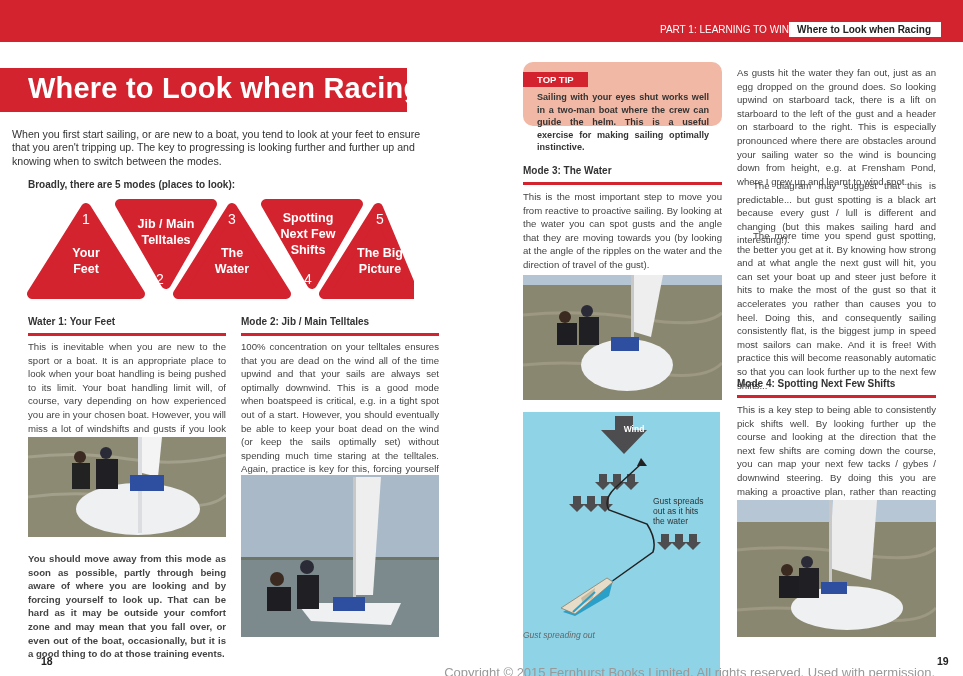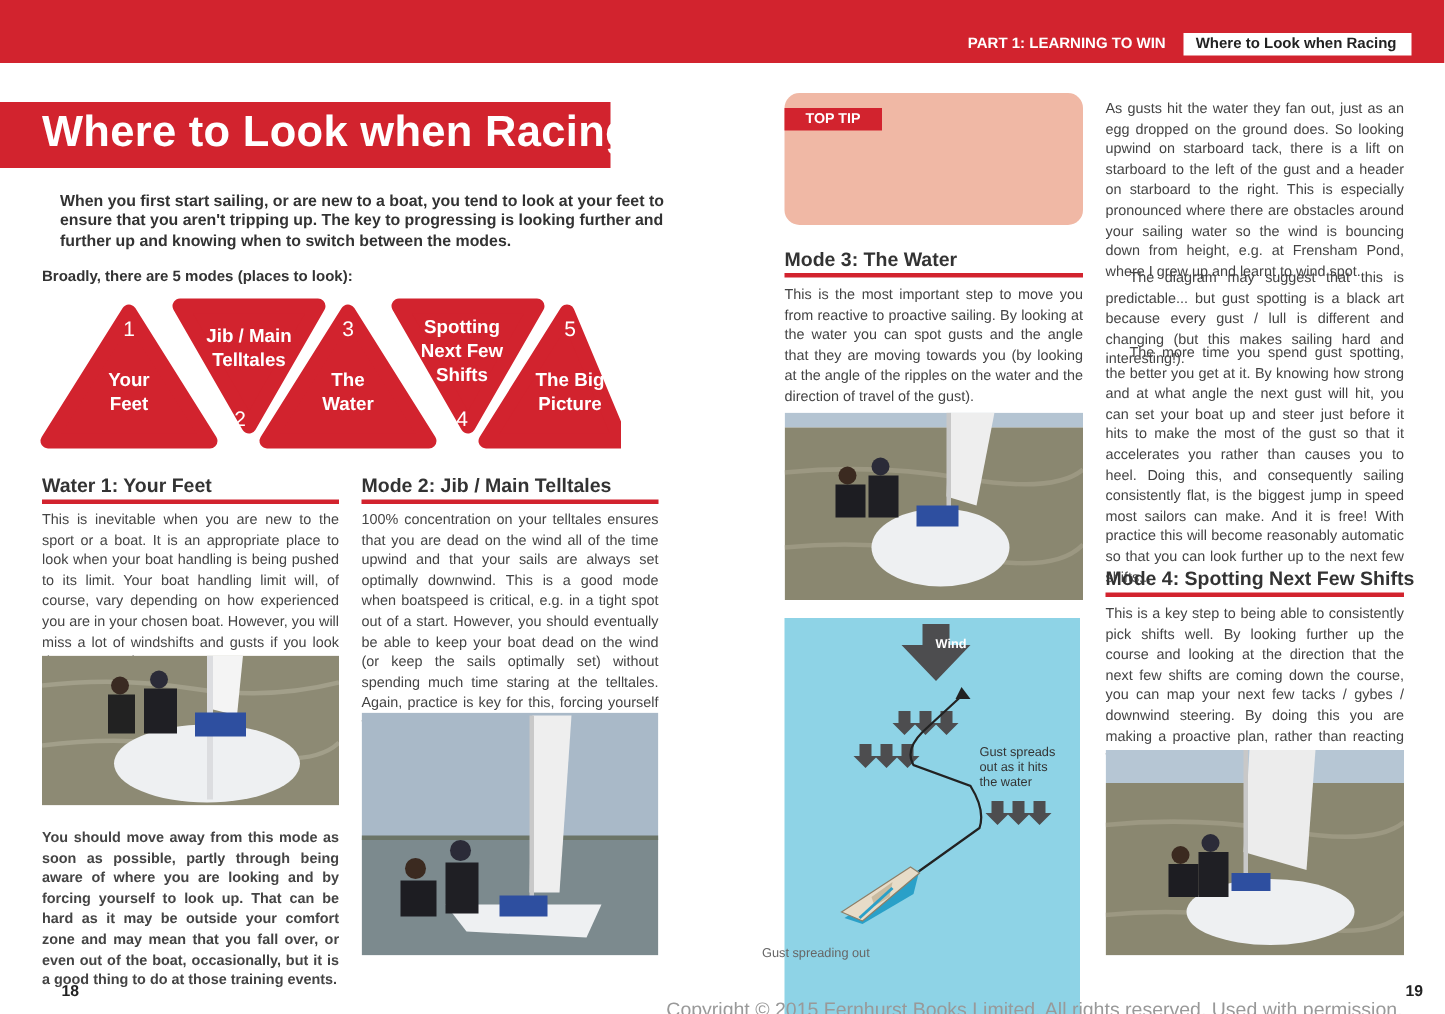--- a/index.html
+++ b/index.html
@@ -1,43 +1,43 @@
 <!DOCTYPE html>
 <html><head>
 <meta charset="utf-8">
 <style>
   html, body { margin:0; padding:0; }
   body { width:963px; height:676px; position:relative; overflow:hidden; background:#ffffff;
          font-family:"Liberation Sans", sans-serif; color:#333; }
   .topbar { position:absolute; left:0; top:0; width:963px; height:42px; background:#d2232e; }
   .running { position:absolute; top:22px; right:22px; display:flex; align-items:center; font-size:10px; }
-  .running .part { color:#fff; font-weight:bold; padding-right:12px; }
+  .running .part { color:#fff; font-weight:normal; padding-right:0; }
   .running .chap { background:#fff; color:#222; font-weight:bold; padding:2px 10px 2px 8px; }
   .titlebar { position:absolute; left:0; top:68px; width:407px; height:44px; background:#d2232e; }
   .titlebar h1 { margin:0; position:absolute; left:28px; top:4px; color:#fff; font-size:29px;
                  font-weight:bold; letter-spacing:0.2px; white-space:nowrap; }
-  .intro { position:absolute; left:40px; top:128px; width:414px; font-size:10.6px; line-height:13.4px;
-           font-weight:bold; color:#333; margin:0; }
+  .intro { position:absolute; left:12px; top:128px; width:414px; font-size:10.6px; line-height:13.4px;
+           font-weight:normal; color:#333; margin:0; }
   .broadly { position:absolute; left:28px; top:179px; font-size:10px; font-weight:bold; color:#333; margin:0; }
   .modes { position:absolute; left:24px; top:196px; width:390px; height:106px; }
   .modes text { font-family:"Liberation Sans", sans-serif; }
-  .h2 { position:absolute; font-size:13px; font-weight:bold; color:#333; margin:0; }
+  .h2 { position:absolute; font-size:10px; font-weight:bold; color:#333; margin:0; }
   .rule { position:absolute; height:3px; background:#d2232e; }
   .p { position:absolute; font-size:9.6px; line-height:13.6px; color:#444; margin:0; text-align:justify; }
   .p.indent { text-indent:16px; }
   .photo { position:absolute; overflow:hidden; }
   .pnum { position:absolute; font-size:10.5px; font-weight:bold; color:#222;margin-left:13px; }
   .copy { position:absolute; right:28px; top:665px; font-size:13px; color:#999; }
-  .tip { position:absolute; left:523px; top:62px; width:199px; height:88px; background:#f0b8a5; border-radius:10px; }
+  .tip { position:absolute; left:523px; top:62px; width:199px; height:64px; background:#f0b8a5; border-radius:10px; }
   .tip .label { position:absolute; left:0; top:10px; background:#d2232e; color:#fff; font-weight:bold;
                 font-size:9.5px; padding:2px 14px 2px 14px; }
   .tip .tiptext { position:absolute; left:14px; top:29px; width:172px; font-size:9.1px; line-height:12.6px;
                   font-weight:bold; color:#333; margin:0; text-align:justify; }
   .diagram { position:absolute; left:523px; top:412px; width:197px; height:264px; background:#8ed3e6; }
-  .caption { position:absolute; left:508px; top:630px; font-size:8.5px; color:#666; }
+  .caption { position:absolute; left:523px; top:630px; font-size:8.5px; font-style:italic; color:#666; }
 </style>
 </head>
 <body>
 
 <div class="topbar"></div>
 <div class="running">
   <span class="part">PART 1:  LEARNING TO WIN</span>
   <span class="chap">Where to Look when Racing</span>
 </div>
 
@@ -114,20 +114,21 @@
     <circle cx="36" cy="104" r="7" fill="#3b2a20"></circle>
     <rect x="26" y="112" width="24" height="24" fill="#1d1d22"></rect>
     <circle cx="66" cy="92" r="7" fill="#2b2b38"></circle>
     <rect x="56" y="100" width="22" height="34" fill="#1f1f24"></rect>
   </svg>
 </div>
 <div class="pnum" style="left:28px;top:655px;">18</div>
 
 <div class="tip">
   <span class="label">TOP TIP</span>
+  <p class="tiptext">Sailing with your eyes shut works well in a two-man boat where the crew can guide the helm. This is a useful exercise for making sailing optimally instinctive.</p>
 </div>
 
 <h2 class="h2" style="left:523px;top:165px;">Mode 3:  The Water</h2>
 <div class="rule" style="left:523px;top:182px;width:199px;"></div>
 <p class="p" style="left:523px;top:190px;width:199px;">This is the most important step to move you from reactive to proactive sailing.  By looking at the water you can spot gusts and the angle that they are moving towards you (by looking at the angle of the ripples on the water and the direction of travel of the gust).</p>
 <div class="photo" style="left:523px;top:275px;width:199px;height:125px;">
   <svg width="199" height="125" viewBox="0 0 199 125">
     <rect width="199" height="10" fill="#b4c4d2"></rect>
     <rect y="10" width="199" height="115" fill="#8a8770"></rect>
     <path d="M0,40 Q60,34 120,44 T199,38" stroke="#9c9882" stroke-width="3" fill="none"></path>

